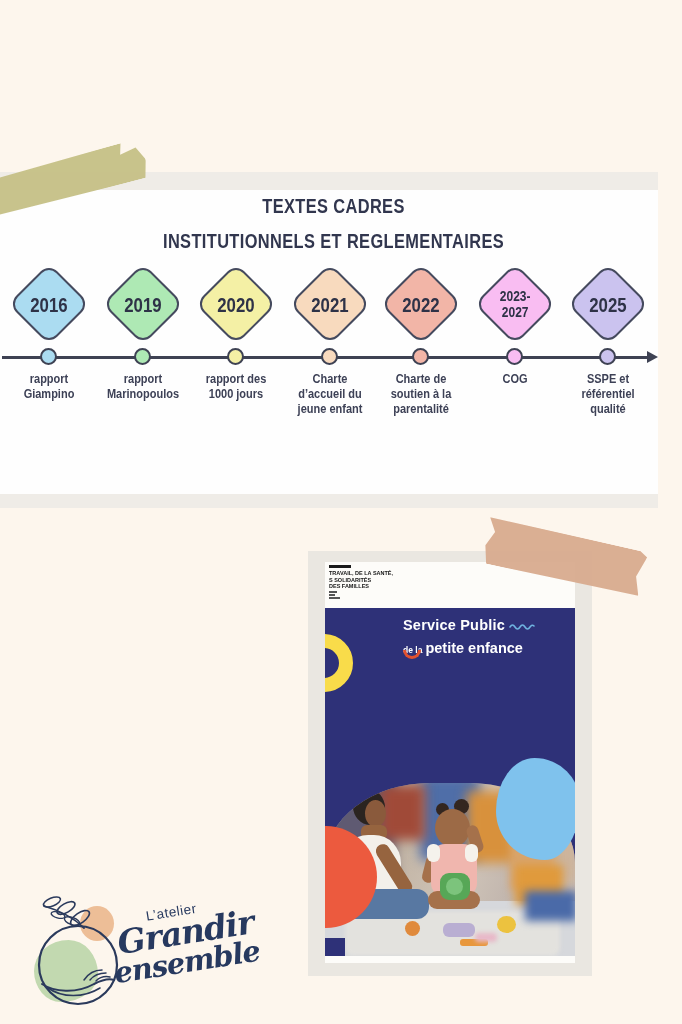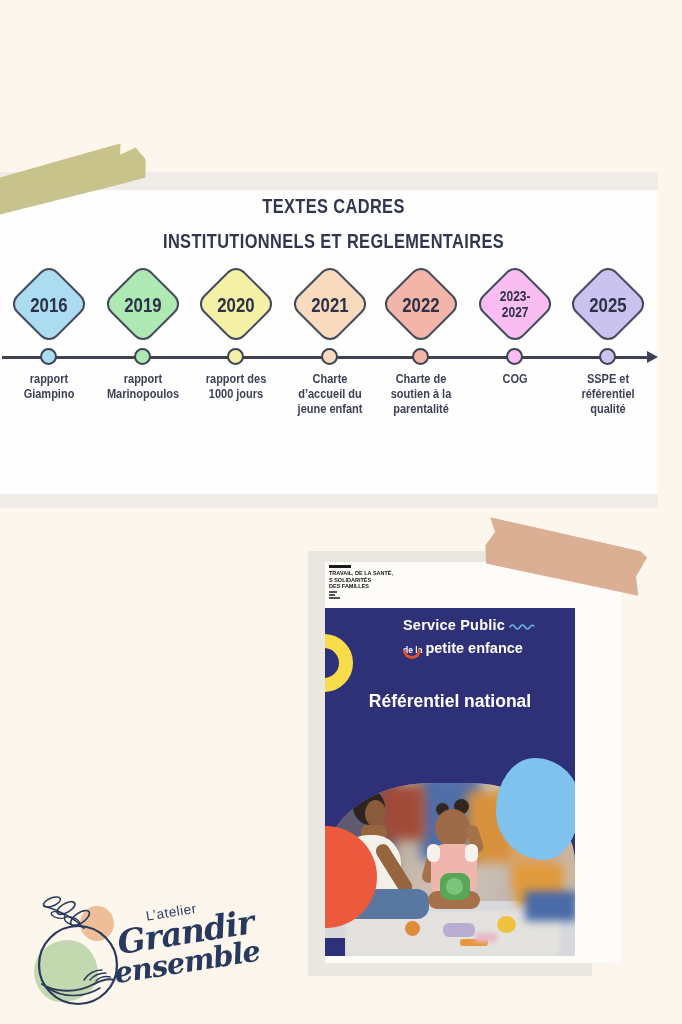--- a/index.html
+++ b/index.html
@@ -26,21 +26,21 @@
   .mlabel{position:absolute;left:0;top:110px;width:96px;color:#3d4156;font-weight:700;
           font-size:12.5px;line-height:15px;transform:scaleX(.88);}
   
   .tape{position:absolute;opacity:.95;}
   .tape-olive{left:-20px;top:159px;width:168px;height:40px;background:#c5c086;transform:rotate(-15deg);
       clip-path:polygon(0 6%,88% 0,86% 28%,96% 20%,100% 55%,97% 100%,3% 94%,0 60%);}
   .tape-tan{left:483px;top:534px;width:162px;height:47px;background:#d8ab8e;transform:rotate(13deg);
       clip-path:polygon(0 2%,5% 30%,1% 62%,4% 100%,100% 94%,96% 55%,100% 10%,95% 0);}
   
   .doc-shadow{position:absolute;left:308px;top:551px;width:284px;height:425px;background:#eae7e1;}
-  .doc-page{position:absolute;left:325px;top:562px;width:250px;height:401px;background:#fdfcf9;padding-left:46px;}
+  .doc-page{position:absolute;left:325px;top:562px;width:250px;height:401px;background:#fdfcf9;}
   .ministry{position:absolute;left:4px;top:3px;color:#141414;}
   .ministry .mtop{width:22px;height:3px;background:#1a1a1a;margin-bottom:2px;}
   .ministry .mline{font-size:5.5px;line-height:6.5px;font-weight:700;white-space:nowrap;}
   .ministry .mtiny{width:10px;height:1.5px;background:#555;margin-top:1.5px;}
   .cover{position:absolute;left:0;top:46px;width:250px;height:348px;background:#2e3178;overflow:hidden;}
   .ring{position:absolute;left:-30px;top:26px;width:30px;height:30px;border:14px solid #f9dc4a;border-radius:50%;}
   .brand{position:absolute;left:78px;top:9px;width:150px;color:#ffffff;}
   .brand-l1{font-size:14.5px;font-weight:700;letter-spacing:.2px;display:flex;align-items:center;}
   .squiggle{margin-left:4px;}
   .brand-l2{margin-top:7px;font-weight:700;font-size:14.5px;}
@@ -214,21 +214,20 @@
             <path d="M1 6 Q3.5 2 6 6 Q8.5 10 11 6 Q13.5 2 16 6 Q18.5 10 21 6 Q23 3 25 5" fill="none" stroke="#6fb3e0" stroke-width="1.6" stroke-linecap="round"></path>
           </svg>
         </div>
         <div class="brand-l2">
           <span class="dela">de la</span><span>petite enfance</span>
         </div>
         <div class="smile"></div>
       </div>
 
       <div class="cover-title" id="cover-title">
-          <div>Référentiel national</div>
         </div>
 
       <div class="photo">
         <div class="ph blur6" style="left:-10px;top:-10px;width:80px;height:130px;background:#5f5a72"></div>
         <div class="ph blur6" style="left:95px;top:-8px;width:60px;height:85px;background:#4f6ea8"></div>
         <div class="ph blur6" style="left:142px;top:8px;width:60px;height:72px;background:#d8913c"></div>
         <div class="ph blur6" style="left:198px;top:15px;width:55px;height:85px;background:#cdb49b"></div>
         <div class="ph blur6" style="left:55px;top:2px;width:45px;height:55px;background:#a04a38"></div>
         <div class="ph" style="left:0;top:118px;width:250px;height:55px;background:#d6d8dc"></div>
         <div class="ph blur2" style="left:20px;top:128px;width:215px;height:45px;background:#e3e2de;border-radius:8px"></div>

